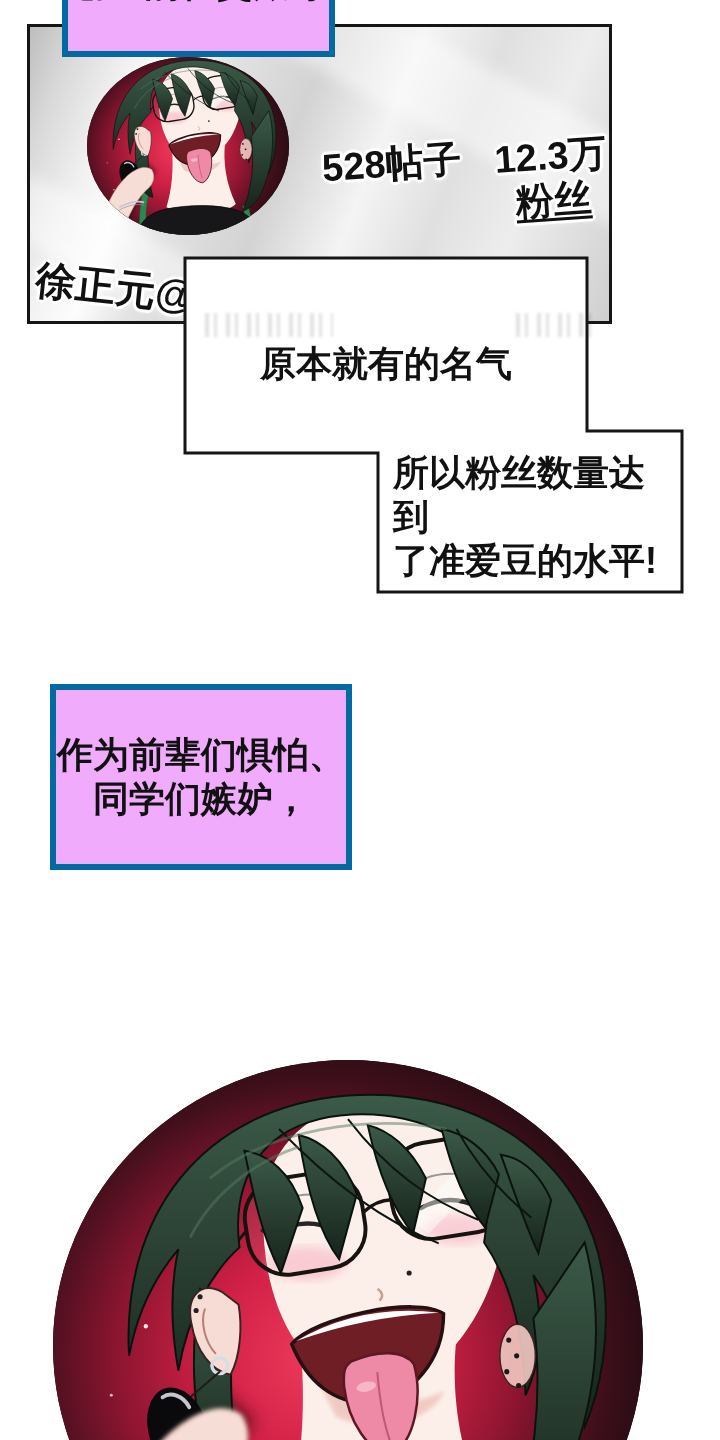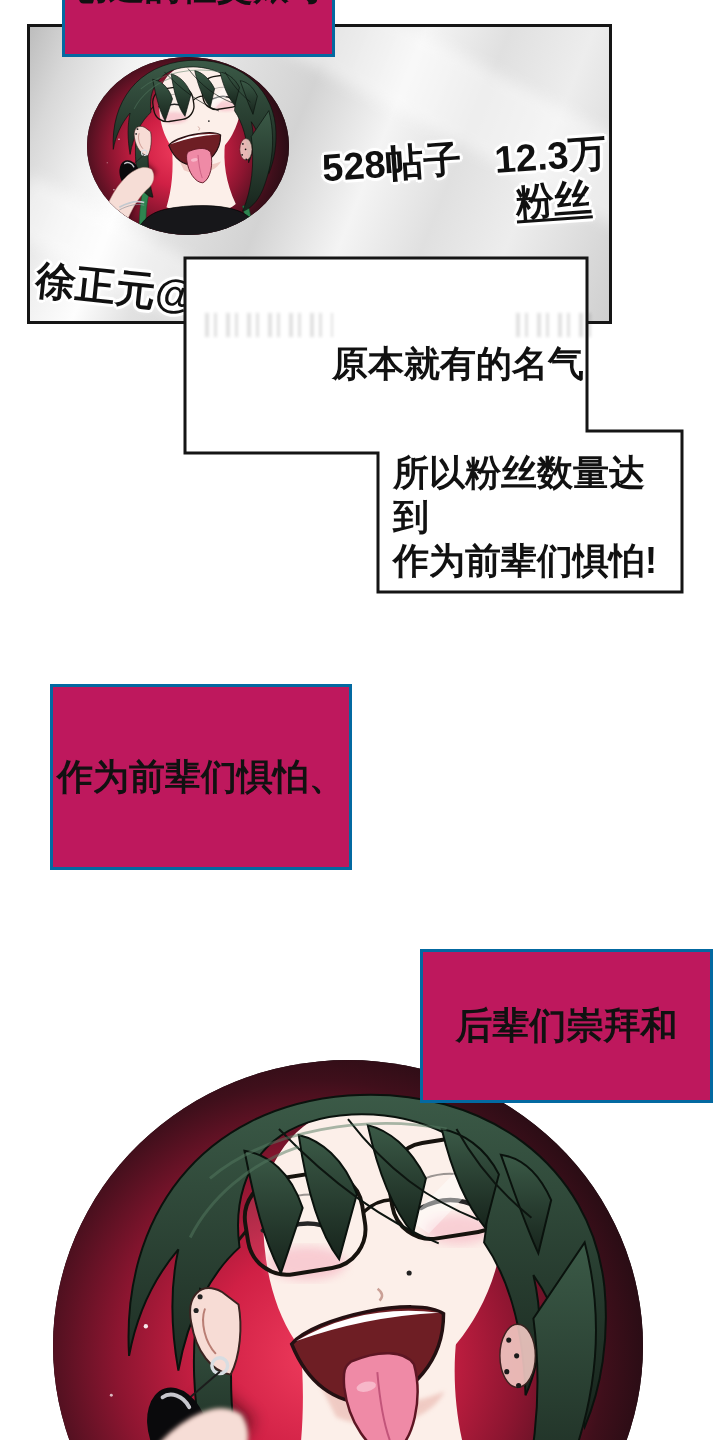--- a/index.html
+++ b/index.html
@@ -32,27 +32,27 @@
   .stat-followers{
     position:absolute;left:492px;top:134px;width:120px;z-index:3;text-align:center;
     font-size:38px;font-weight:bold;line-height:44px;transform:rotate(-4deg);
   }
   .stat-followers .fw-label{text-decoration:underline;text-decoration-thickness:3px;text-underline-offset:5px;}
   .username{
     position:absolute;left:36px;top:252px;z-index:3;font-size:40px;font-weight:bold;
     transform:rotate(6deg);transform-origin:left center;white-space:nowrap;
   }
   
-  .bubble{position:absolute;box-sizing:border-box;background:#be185d;border:3px solid #0369a1;z-index:4;}
+  .bubble{position:absolute;box-sizing:border-box;background:#f0abfc;border:6px solid #0369a1;z-index:4;}
   .bubble-top{left:62px;top:-112px;width:273px;height:169px;}
   .bubble-top span{position:absolute;left:0;right:0;bottom:42px;text-align:center;font-size:36px;font-weight:bold;}
   .union-svg{position:absolute;left:0;top:0;width:720px;height:1440px;z-index:5;pointer-events:none;}
   .btext{position:absolute;z-index:6;display:flex;flex-direction:column;justify-content:center;
          font-weight:bold;font-size:36px;line-height:43px;color:#111;}
-  .fame-text{left:188px;top:261px;width:396px;height:189px;text-align:right;padding-top:16px;box-sizing:border-box;}
+  .fame-text{left:188px;top:261px;width:396px;height:189px;text-align:center;padding-top:16px;box-sizing:border-box;}
   .fans-text{left:381px;top:434px;width:298px;height:155px;text-align:left;padding:10px 6px 0 12px;box-sizing:border-box;line-height:44px;}
   .bubble-elders{left:50px;top:684px;width:302px;height:186px;display:flex;flex-direction:column;justify-content:center;
                  text-align:center;font-size:36px;font-weight:bold;line-height:44px;}
   .bubble-juniors{left:420px;top:949px;width:293px;height:154px;display:flex;align-items:center;justify-content:center;
                   font-size:37px;font-weight:bold;}
   
   .wm{position:absolute;z-index:8;height:24px;opacity:.14;filter:blur(1.6px);pointer-events:none;
       background:repeating-linear-gradient(90deg,#2e2e2e 0 4px,transparent 4px 9px,#2e2e2e 9px 12px,transparent 12px 21px);}
   .wm1{left:205px;top:313px;width:128px;}
   .wm2{left:516px;top:313px;width:78px;}
@@ -215,33 +215,31 @@
   <svg class="union-svg" viewBox="0 0 720 1440">
     <polygon points="185,258 587,258 587,431 682,431 682,592 378,592 378,453 185,453" fill="#ffffff" stroke="#151515" stroke-width="3"></polygon>
   </svg>
 
   <div class="btext fame-text">
     <span>原本就有的名气</span>
   </div>
 
   <div class="btext fans-text">
     <span>所以粉丝数量达到</span>
-    <span>作为前辈们惧怕!</span>
+    <span>了准爱豆的水平!</span>
   </div>
 
   <div class="wm wm1"></div>
   <div class="wm wm2"></div>
 
   <div class="bubble bubble-elders">
     <span>作为前辈们惧怕、</span>
-  </div>
-
-  <div class="bubble bubble-juniors">
-    <span>后辈们崇拜和</span>
-  </div>
+    <span>同学们嫉妒，</span>
+  </div>
+
 
   <div class="portrait-big">
     <svg viewBox="0 0 600 580" preserveAspectRatio="xMidYMid slice">
       <use href="#portrait-art"></use>
     </svg>
   </div>
 
 </div>
 
 </body></html>

